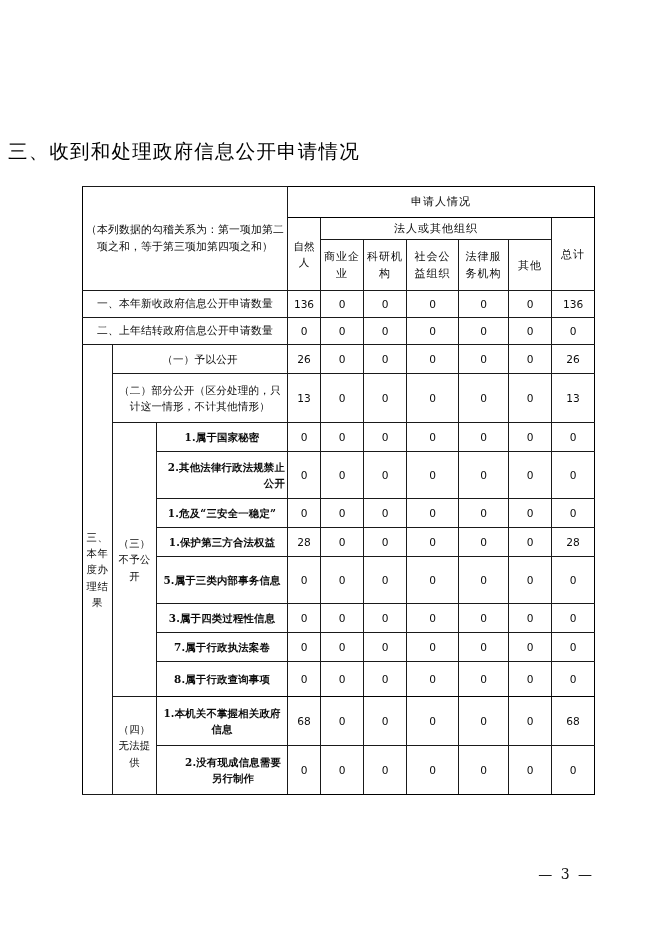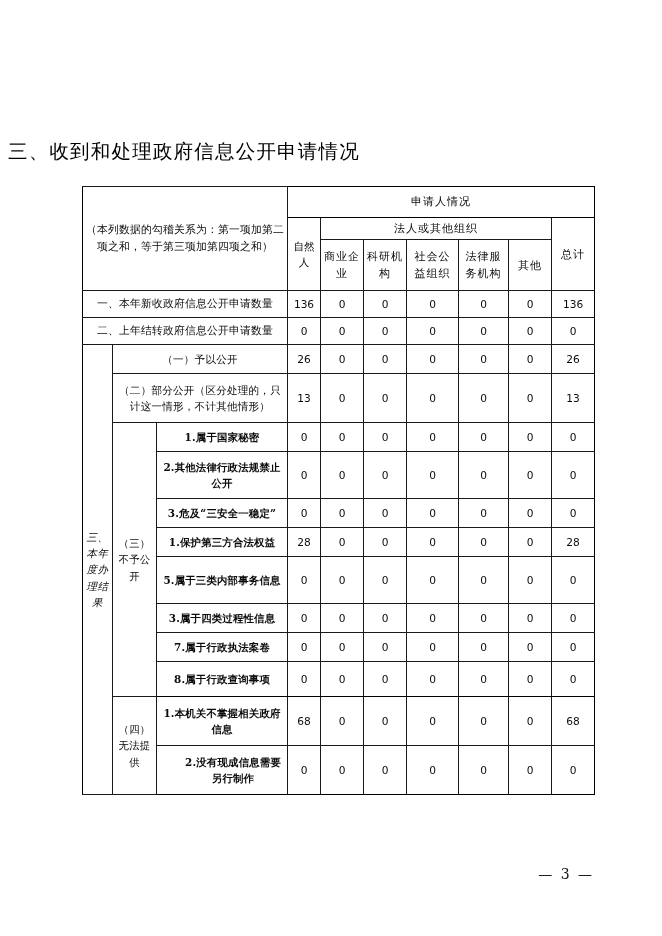--- a/index.html
+++ b/index.html
@@ -102,21 +102,20 @@
   }
   .center-head {
     font-size: 11px;
     letter-spacing: 1px;
   }
   .vcol {
     font-size: 10.4px;
     line-height: 1.85;
     letter-spacing: 0.5px;
     padding: 2px 1px;
-    font-style: italic;
   }
   .groupcol {
     font-size: 10.4px;
     line-height: 1.9;
     letter-spacing: 0.2px;
     padding: 2px 3px;
   }
   .narrow-stack {
     font-size: 10.6px;
     line-height: 2.3;
@@ -237,32 +236,32 @@
           <td class="num">0</td>
           <td class="num">0</td>
           <td class="num">0</td>
           <td class="num">0</td>
           <td class="num">0</td>
           <td class="num">0</td>
           <td class="num thick-right">0</td>
         </tr>
 
         <tr>
-          <td class="sub-label" style="height:42px;">2.其他法律行政法规禁止公开</td>
-          <td class="num">0</td>
-          <td class="num">0</td>
-          <td class="num">0</td>
-          <td class="num">0</td>
-          <td class="num">0</td>
-          <td class="num">0</td>
-          <td class="num thick-right">0</td>
-        </tr>
-
-        <tr>
-          <td class="sub-label" style="height:24px;">3.危及“三安全一稳定”</td>
+          <td class="sub-label" style="height:42px;text-align:right;">2.其他法律行政法规禁止公开</td>
+          <td class="num">0</td>
+          <td class="num">0</td>
+          <td class="num">0</td>
+          <td class="num">0</td>
+          <td class="num">0</td>
+          <td class="num">0</td>
+          <td class="num thick-right">0</td>
+        </tr>
+
+        <tr>
+          <td class="sub-label" style="height:24px;">1.危及“三安全一稳定”</td>
           <td class="num">0</td>
           <td class="num">0</td>
           <td class="num">0</td>
           <td class="num">0</td>
           <td class="num">0</td>
           <td class="num">0</td>
           <td class="num thick-right">0</td>
         </tr>
 
         <tr>

